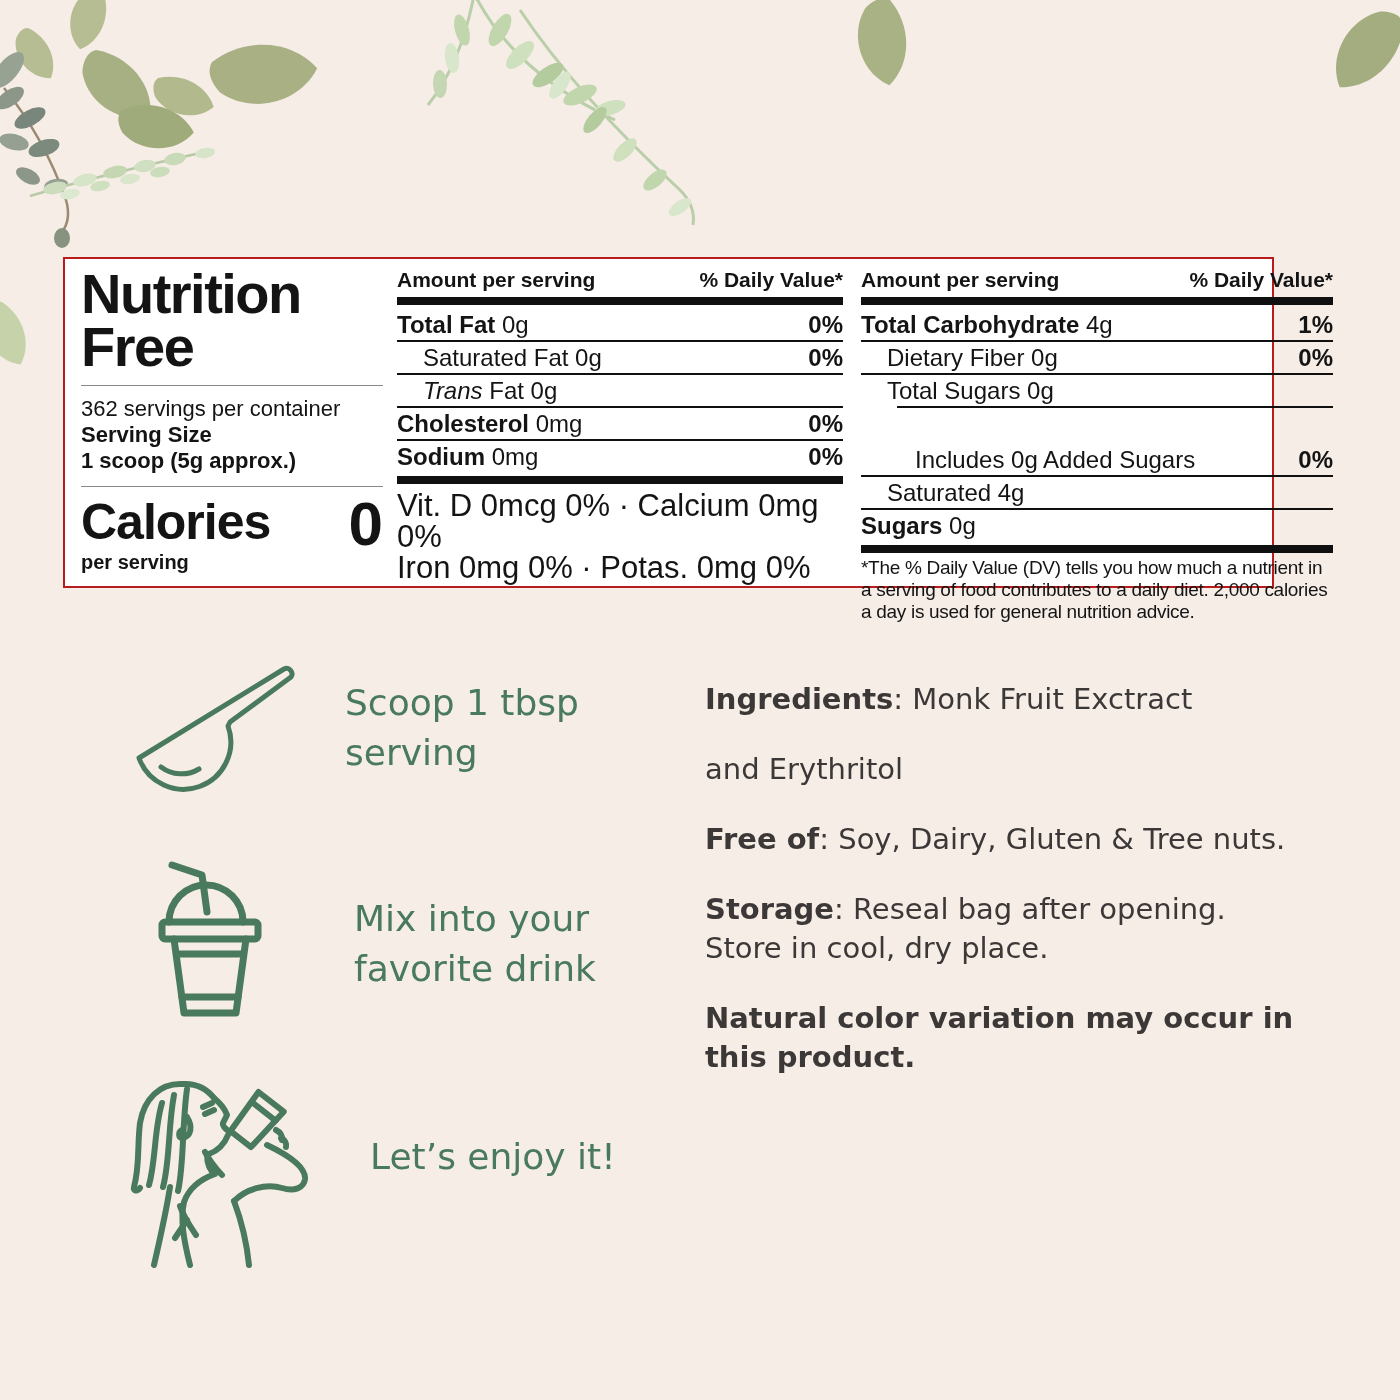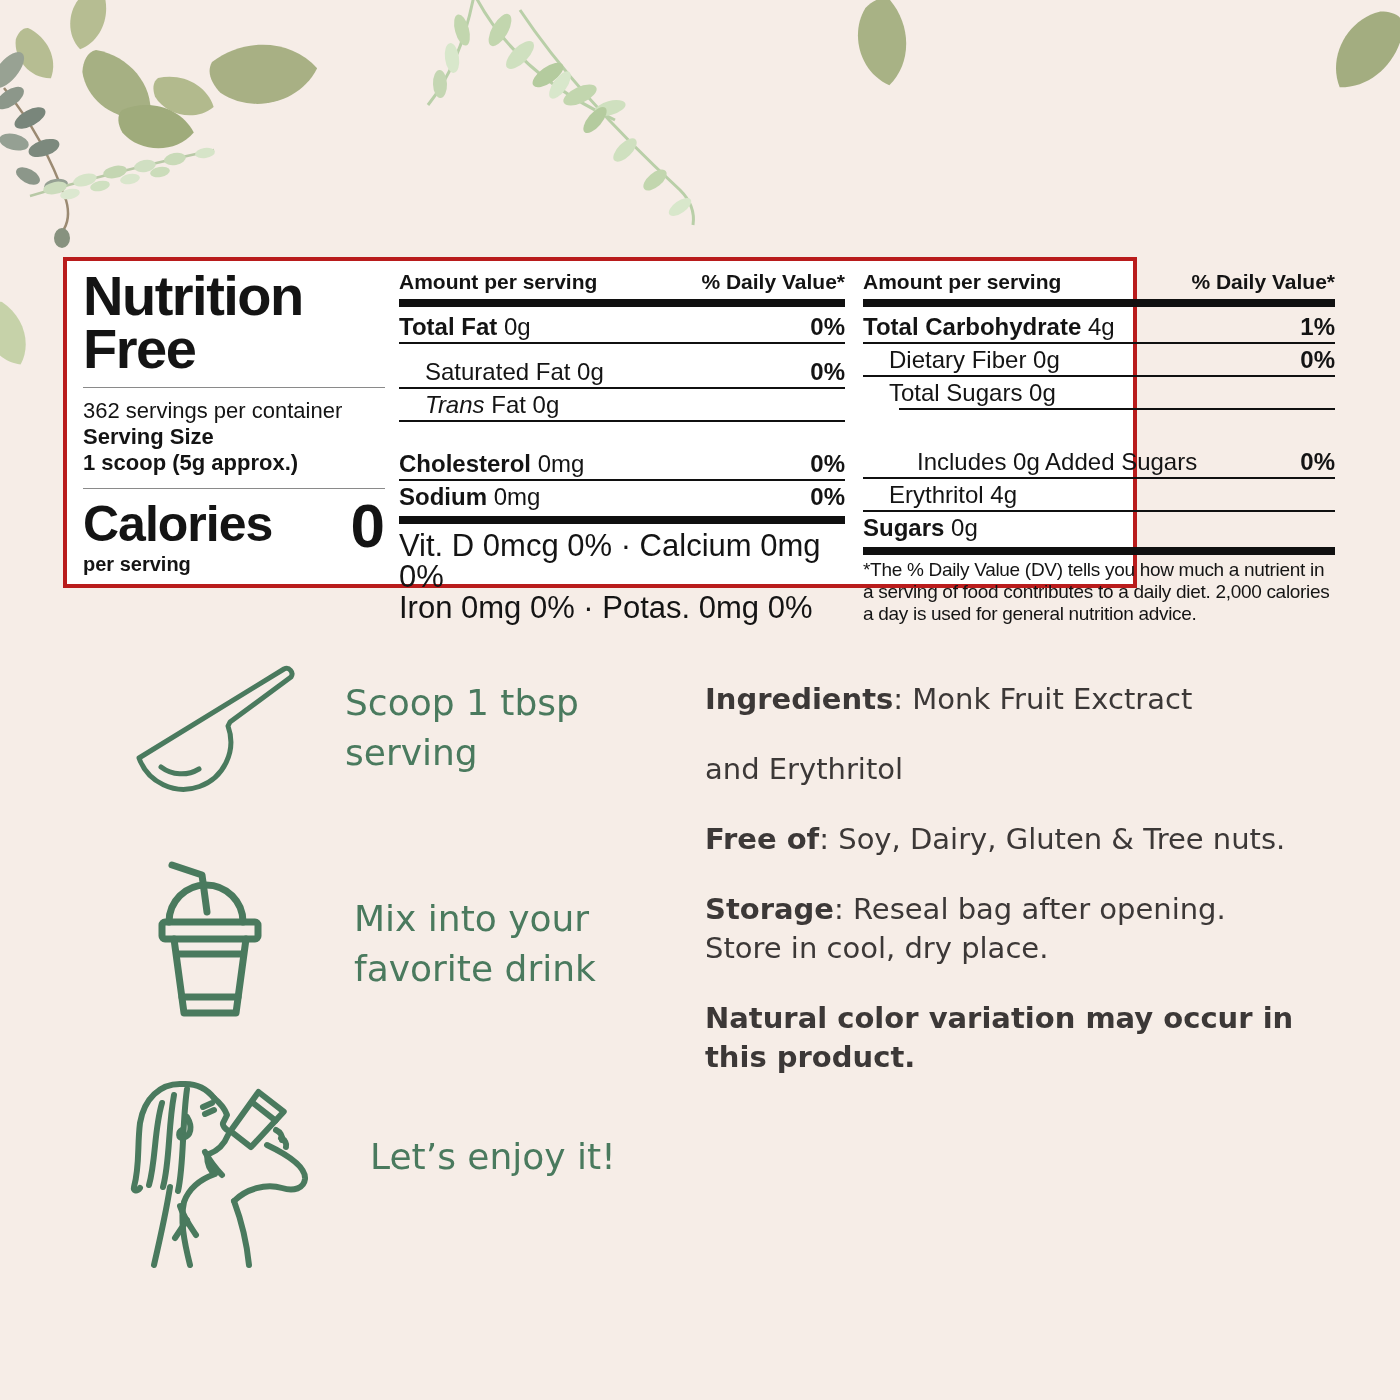--- a/index.html
+++ b/index.html
@@ -5,22 +5,22 @@
   html,body{margin:0;padding:0;}
   body{
     width:1400px;height:1400px;position:relative;overflow:hidden;
     background:#f6ede7;
     font-family:"Liberation Sans",sans-serif;color:#141414;
   }
   
   .leaves{position:absolute;left:0;top:0;z-index:0;}
   
   .panel{
-    position:absolute;left:63px;top:257px;width:1074px;height:331px;
-    background:#ffffff;border:4px solid #b91c1c;box-sizing:border-box;z-index:2;
+    position:absolute;left:63px;top:257px;width:1211px;height:331px;
+    background:#ffffff;border:2px solid #b91c1c;box-sizing:border-box;z-index:2;
   }
   .col{position:absolute;top:8px;}
   .col1{left:16px;width:302px;}
   .col2{left:332px;width:446px;}
   .col3{left:796px;width:472px;}
   .nf-title{font-size:56px;font-weight:700;line-height:53px;letter-spacing:-1.5px;}
   .rule1{border-top:1px solid #8a8a8a;margin:12px 0 10px 0;}
   .serv{font-size:22px;line-height:26px;}
   .serv .b{font-weight:700;}
   .cal-row{display:flex;justify-content:space-between;align-items:flex-start;margin-top:4px;}
@@ -148,31 +148,31 @@
       <span>Amount per serving</span>
       <span>% Daily Value*</span>
     </div>
     <div class="bar"></div>
     <div>
         <div class="nrow" style="padding-left: 0px;">
           <span><span class="lead-bold">Total Fat</span><span> 0g</span></span>
           <span class="dv">0%</span>
         </div>
         <div class="rule" style="margin-left: 0px;"></div>
-        <div class="nrow" style="padding-left: 26px; margin-top: 12px;">
+        <div class="nrow" style="padding-left: 26px;">
           <span><span class="lead-plain"></span><span>Saturated Fat 0g</span></span>
           <span class="dv">0%</span>
         </div>
         <div class="rule" style="margin-left: 0px;"></div>
         <div class="nrow" style="padding-left: 26px;">
           <span><span class="lead-italic">Trans</span><span> Fat 0g</span></span>
           <span class="dv"></span>
         </div>
         <div class="rule" style="margin-left: 0px;"></div>
-        <div class="nrow" style="padding-left: 0px; margin-top: 26px;">
+        <div class="nrow" style="padding-left: 0px;">
           <span><span class="lead-bold">Cholesterol</span><span> 0mg</span></span>
           <span class="dv">0%</span>
         </div>
         <div class="rule" style="margin-left: 0px;"></div>
         <div class="nrow" style="padding-left: 0px;">
           <span><span class="lead-bold">Sodium</span><span> 0mg</span></span>
           <span class="dv">0%</span>
         </div>
       </div>
     <div class="bar"></div>
@@ -203,21 +203,21 @@
           <span><span class="lead-plain"></span><span>Total Sugars 0g</span></span>
           <span class="dv"></span>
         </div>
         <div class="rule" style="margin-left: 36px;"></div>
         <div class="nrow" style="padding-left: 54px; margin-top: 36px;">
           <span><span class="lead-plain"></span><span>Includes 0g Added Sugars</span></span>
           <span class="dv">0%</span>
         </div>
         <div class="rule" style="margin-left: 0px;"></div>
         <div class="nrow" style="padding-left: 26px;">
-          <span><span class="lead-plain"></span><span>Erythritol 4g</span></span>
+          <span><span class="lead-plain"></span><span>Saturated 4g</span></span>
           <span class="dv"></span>
         </div>
         <div class="rule" style="margin-left: 0px;"></div>
         <div class="nrow" style="padding-left: 0px;">
           <span><span class="lead-bold">Sugars</span><span> 0g</span></span>
           <span class="dv"></span>
         </div>
       </div>
     <div class="bar"></div>
     <div class="footnote">*The % Daily Value (DV) tells you how much a nutrient in a serving of food contributes to a daily diet. 2,000 calories a day is used for general nutrition advice.</div>

